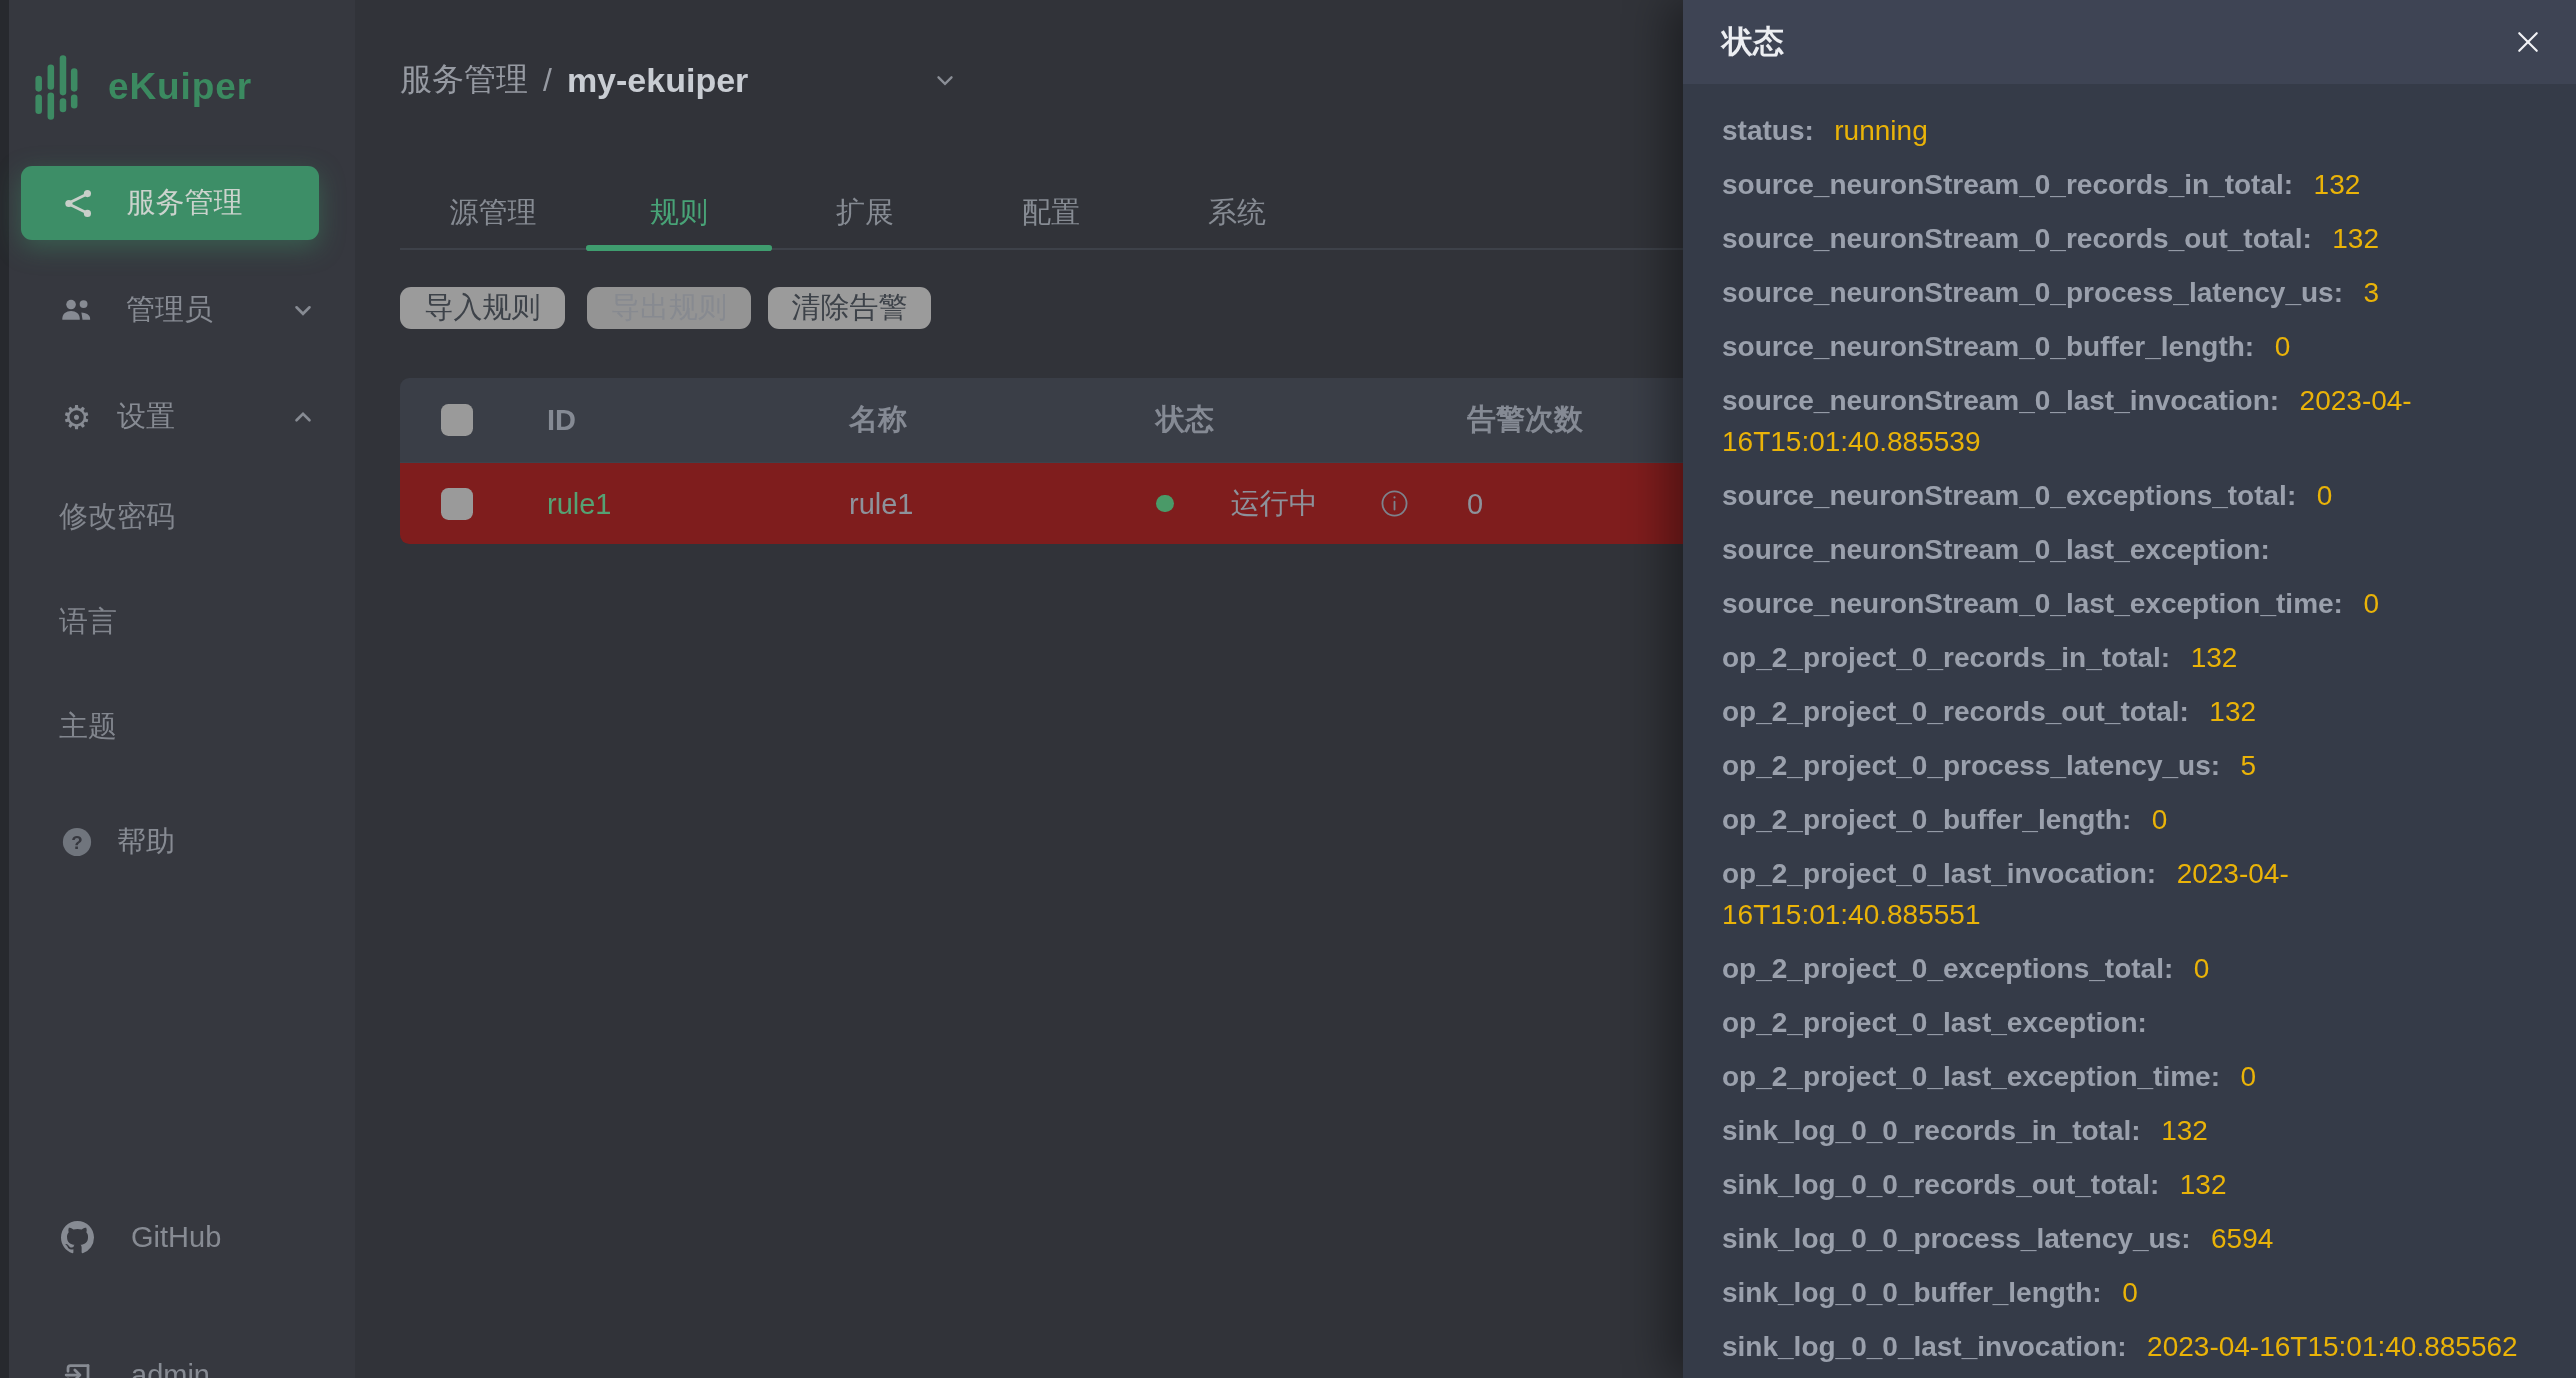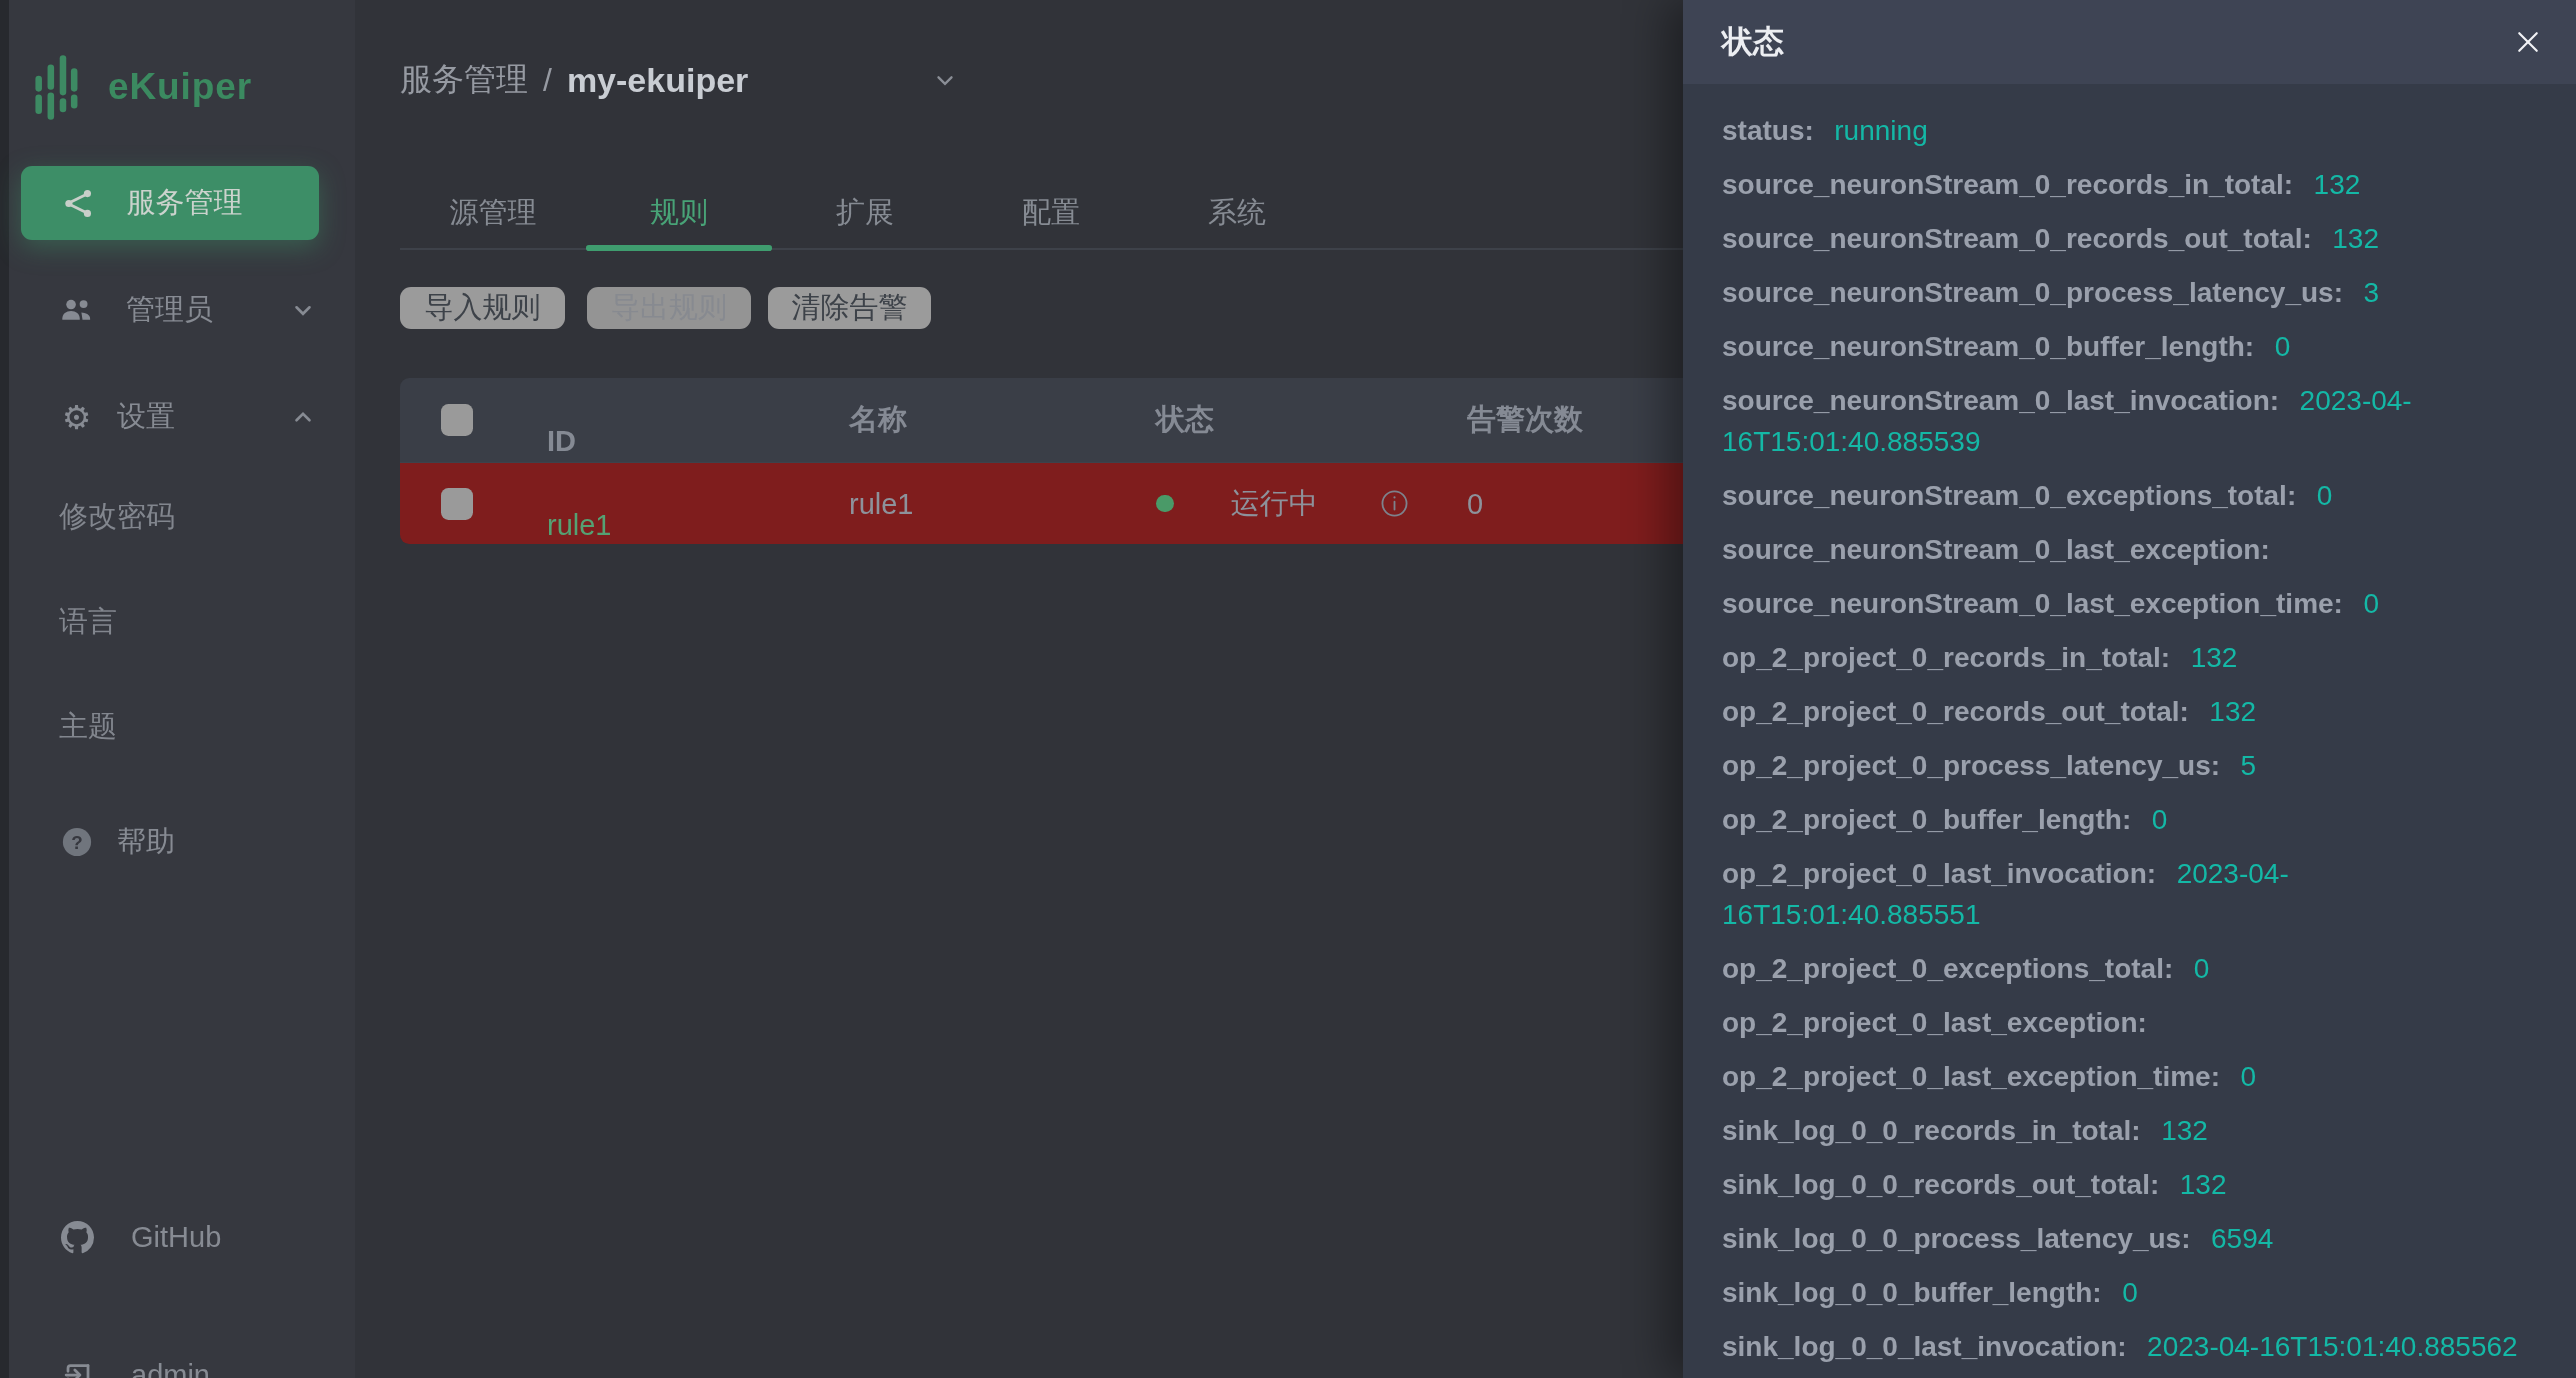--- a/index.html
+++ b/index.html
@@ -52,34 +52,34 @@
   .btn.disabled{background:#949494;color:#878a90;cursor:not-allowed;}
   #btn-import{left:45px;width:165px;}
   #btn-export{left:232px;width:164px;}
   #btn-clear{left:413px;width:163px;}
   .table{position:absolute;left:45px;top:378px;width:2120px;border-radius:9.3px;overflow:hidden;}
   .thead{position:relative;height:84px;background:#3a3e47;}
   .trow{position:relative;height:82px;background:#7f1d1d;border-top:1.9px solid #3e424b;}
   .cb{position:absolute;left:41px;top:50%;transform:translateY(-50%);width:32px;height:32px;border-radius:7.4px;background:#9a9a9a;cursor:pointer;}
   .hcell{position:absolute;top:50%;transform:translateY(-50%);font-size:29px;font-weight:bold;color:#858a94;}
   .ccell{position:absolute;top:50%;transform:translateY(-50%);font-size:29px;color:#8d929b;}
-  .col-id{left:147px;margin-top:21px;} .col-name{left:449px;} .col-status{left:756px;} .col-alarm{left:1067px;}
+  .col-id{left:147px;} .col-name{left:449px;} .col-status{left:756px;} .col-alarm{left:1067px;}
   .id-link{color:#55a173;cursor:pointer;}
   .status-cell{display:flex;align-items:center;gap:44px;}
   .dot{width:17.7px;height:17.7px;border-radius:50%;background:#4a9a68;margin-right:13px;}
   .info-ic{margin-left:18.6px;display:flex;align-items:center;cursor:pointer;}
   
   .drawer{position:absolute;left:1683px;top:0;width:893px;height:100%;background:#353b48;box-shadow:-16.7px 0 41px rgba(0,0,0,.38);}
   .drawer-header{height:84px;background:#3e4454;display:flex;align-items:center;padding:0 32px 0 39px;}
   .drawer-title{font-size:31px;font-weight:bold;color:#eceef2;}
   .drawer-close{margin-left:auto;width:32px;height:32px;display:flex;align-items:center;justify-content:center;cursor:pointer;}
   .drawer-body{padding:26px 37px 0 39px;overflow:hidden;}
   .kv{font-size:28px;line-height:41px;margin-bottom:13px;word-break:break-word;}
   .kv .k{font-weight:bold;color:#9aa0ac;}
-  .kv .v{color:#14b8a6;margin-left:20.5px;}
+  .kv .v{color:#eab308;margin-left:20.5px;}
   svg{display:block;}
 </style>
 </head>
 <body>
 
 <div id="app">
 
   <aside class="sidebar">
     <div class="sidebar-edge"></div>
 

